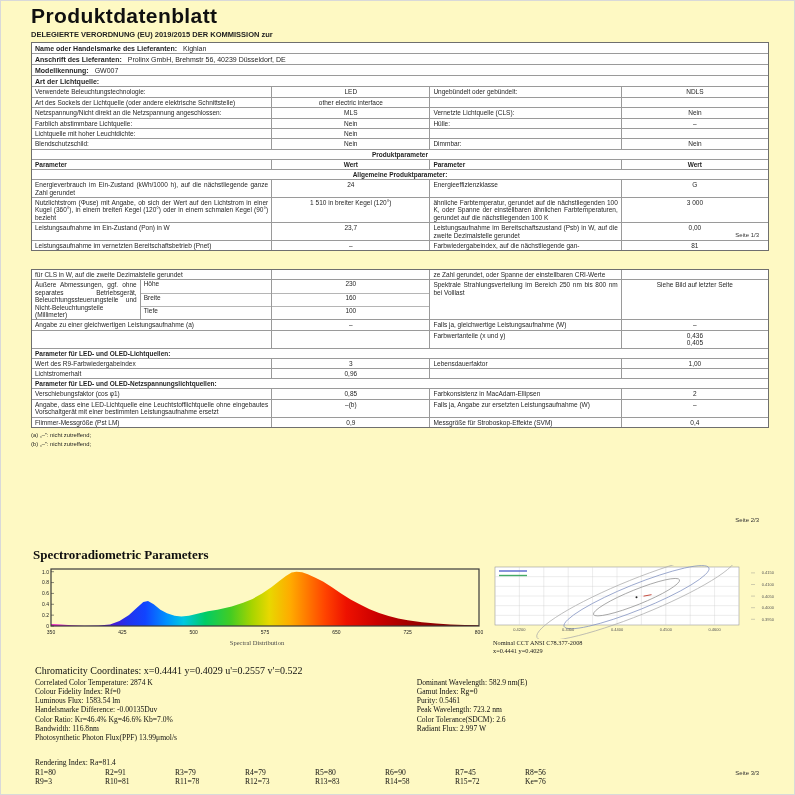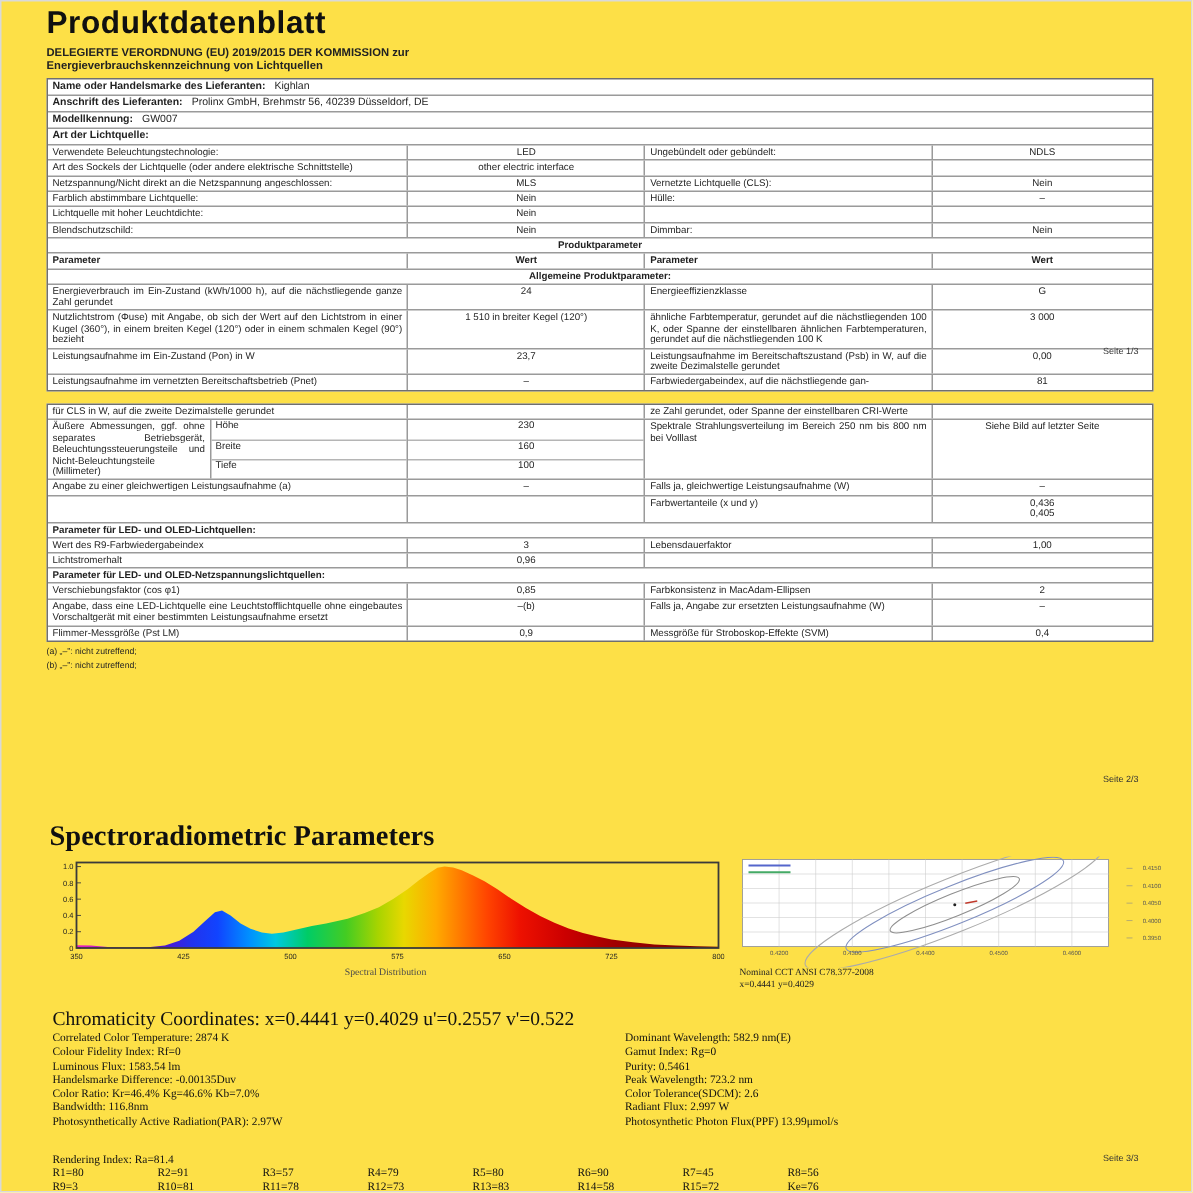--- a/index.html
+++ b/index.html
@@ -1,17 +1,17 @@
 <!DOCTYPE html>
 <html><head>
 <meta charset="utf-8">
 <style>
   *{margin:0;padding:0;box-sizing:border-box}
   html,body{width:795px;height:795px;background:#ffffff;font-family:"Liberation Sans",sans-serif}
-  .sheet{position:relative;width:795px;height:795px;background:#fde047;border:1px solid #d9d9d9;overflow:hidden;color:#1f1f1f}
+  .sheet{position:relative;width:795px;height:795px;background:#fef9c3;border:1px solid #d9d9d9;overflow:hidden;color:#1f1f1f}
   .pg{position:absolute;left:30px;width:738px}
   .p1{top:3px}
   .p2{top:268px}
   .p3{top:546px}
   .doc-title{font-size:21px;font-weight:bold;letter-spacing:.4px;color:#101010}
   .subtitle{font-size:7.5px;font-weight:bold;line-height:1.25;margin:2px 0 3px;color:#222}
   .dtable{border:1px solid #6f6f6f;background:#fff}
   .trow{display:flex;border-top:1px solid #9a9a9a;min-height:9px}
   .dtable .trow:first-child{border-top:none}
   .tcell{font-size:6.5px;line-height:1.14;padding:1px 3px;border-left:1px solid #9a9a9a;white-space:pre-line}
@@ -31,47 +31,46 @@
   .dim-sub{flex:1;border-top:1px solid #b5b5b5;padding:0 3px;font-size:6.5px}
   .dim-sub:first-child{border-top:none}
   .dimvals{display:flex;flex-direction:column;padding:0}
   .dim-val{flex:1;border-top:1px solid #b5b5b5;text-align:center;font-size:6.5px}
   .dim-val:first-child{border-top:none}
   .fnotes{margin-top:3px}
   .fnote{font-size:5.8px;line-height:1.5;color:#222}
   .footer{position:absolute;right:35px;font-size:6px;color:#333}
   .f1{top:231px}.f2{top:516px}.f3{top:769px}
   
-  .spec-title{font-family:"Liberation Serif",serif;font-size:19px;font-weight:bold;color:#101010;margin-left:2px}
+  .spec-title{font-family:"Liberation Serif",serif;font-size:13px;font-weight:bold;color:#101010;margin-left:2px}
   .charts{display:flex;margin-top:2px;align-items:flex-start}
   .spectrum-wrap{width:452px}
   .spectrum-wrap svg{display:block;width:452px;height:76px}
   .xlabel{font-size:6.5px;color:#4a4a4a;text-align:center;width:452px;margin-top:-2px;font-family:"Liberation Serif",serif}
   .chrom-wrap{margin-left:10px;width:282px}
   .chrom-wrap svg{display:block;width:282px;height:74px}
   .caption{font-family:"Liberation Serif",serif;font-size:6.3px;line-height:1.3;color:#222;margin-top:0px}
   .params{font-family:"Liberation Serif",serif;font-size:7.6px;line-height:1.22;margin-top:10px;color:#111;margin-left:4px}
-  .coords-line{font-family:"Liberation Serif",serif;font-size:13px;color:#111}
+  .coords-line{font-family:"Liberation Serif",serif;font-size:10px;color:#111}
   .prow{display:flex}
   .pleft{width:52%}
   .pright{width:48%}
   .ra-line{margin-top:16px}
   .rrow{display:flex}
   .rcell{width:70px}
 </style>
 </head>
 <body>
 
 <div class="sheet">
 
   <section class="pg p1">
     <h1 class="doc-title">Produktdatenblatt</h1>
     <div class="subtitle">
       <div>DELEGIERTE VERORDNUNG (EU) 2019/2015 DER KOMMISSION zur</div>
-      <div>Energieverbrauchskennzeichnung von Lichtquellen</div>
     </div>
     <div class="dtable">
         <div class="trow tinfo">
           <div class="ilab">Name oder Handelsmarke des Lieferanten:</div>
           <div class="ival">Kighlan</div>
         </div>
         <div class="trow tinfo">
           <div class="ilab">Anschrift des Lieferanten:</div>
           <div class="ival">Prolinx GmbH, Brehmstr 56, 40239 Düsseldorf, DE</div>
         </div>
@@ -339,30 +338,29 @@
           </div>
           <div class="prow">
             <div class="pleft">Color Ratio:  Kr=46.4%  Kg=46.6%  Kb=7.0%</div>
             <div class="pright">Color Tolerance(SDCM): 2.6</div>
           </div>
           <div class="prow">
             <div class="pleft">Bandwidth: 116.8nm</div>
             <div class="pright">Radiant Flux: 2.997 W</div>
           </div>
           <div class="prow">
-            <div class="pleft">Photosynthetically Active Radiation(PAR): 2.97W</div>
             <div class="pright">Photosynthetic  Photon Flux(PPF) 13.99μmol/s</div>
           </div>
         </div>
       <div class="ra-line">Rendering Index: Ra=81.4</div>
       <div>
           <div class="rrow">
             <div class="rcell">R1=80</div>
             <div class="rcell">R2=91</div>
-            <div class="rcell">R3=57</div>
+            <div class="rcell">R3=79</div>
             <div class="rcell">R4=79</div>
             <div class="rcell">R5=80</div>
             <div class="rcell">R6=90</div>
             <div class="rcell">R7=45</div>
             <div class="rcell">R8=56</div>
           </div>
           <div class="rrow">
             <div class="rcell">R9=3</div>
             <div class="rcell">R10=81</div>
             <div class="rcell">R11=78</div>

